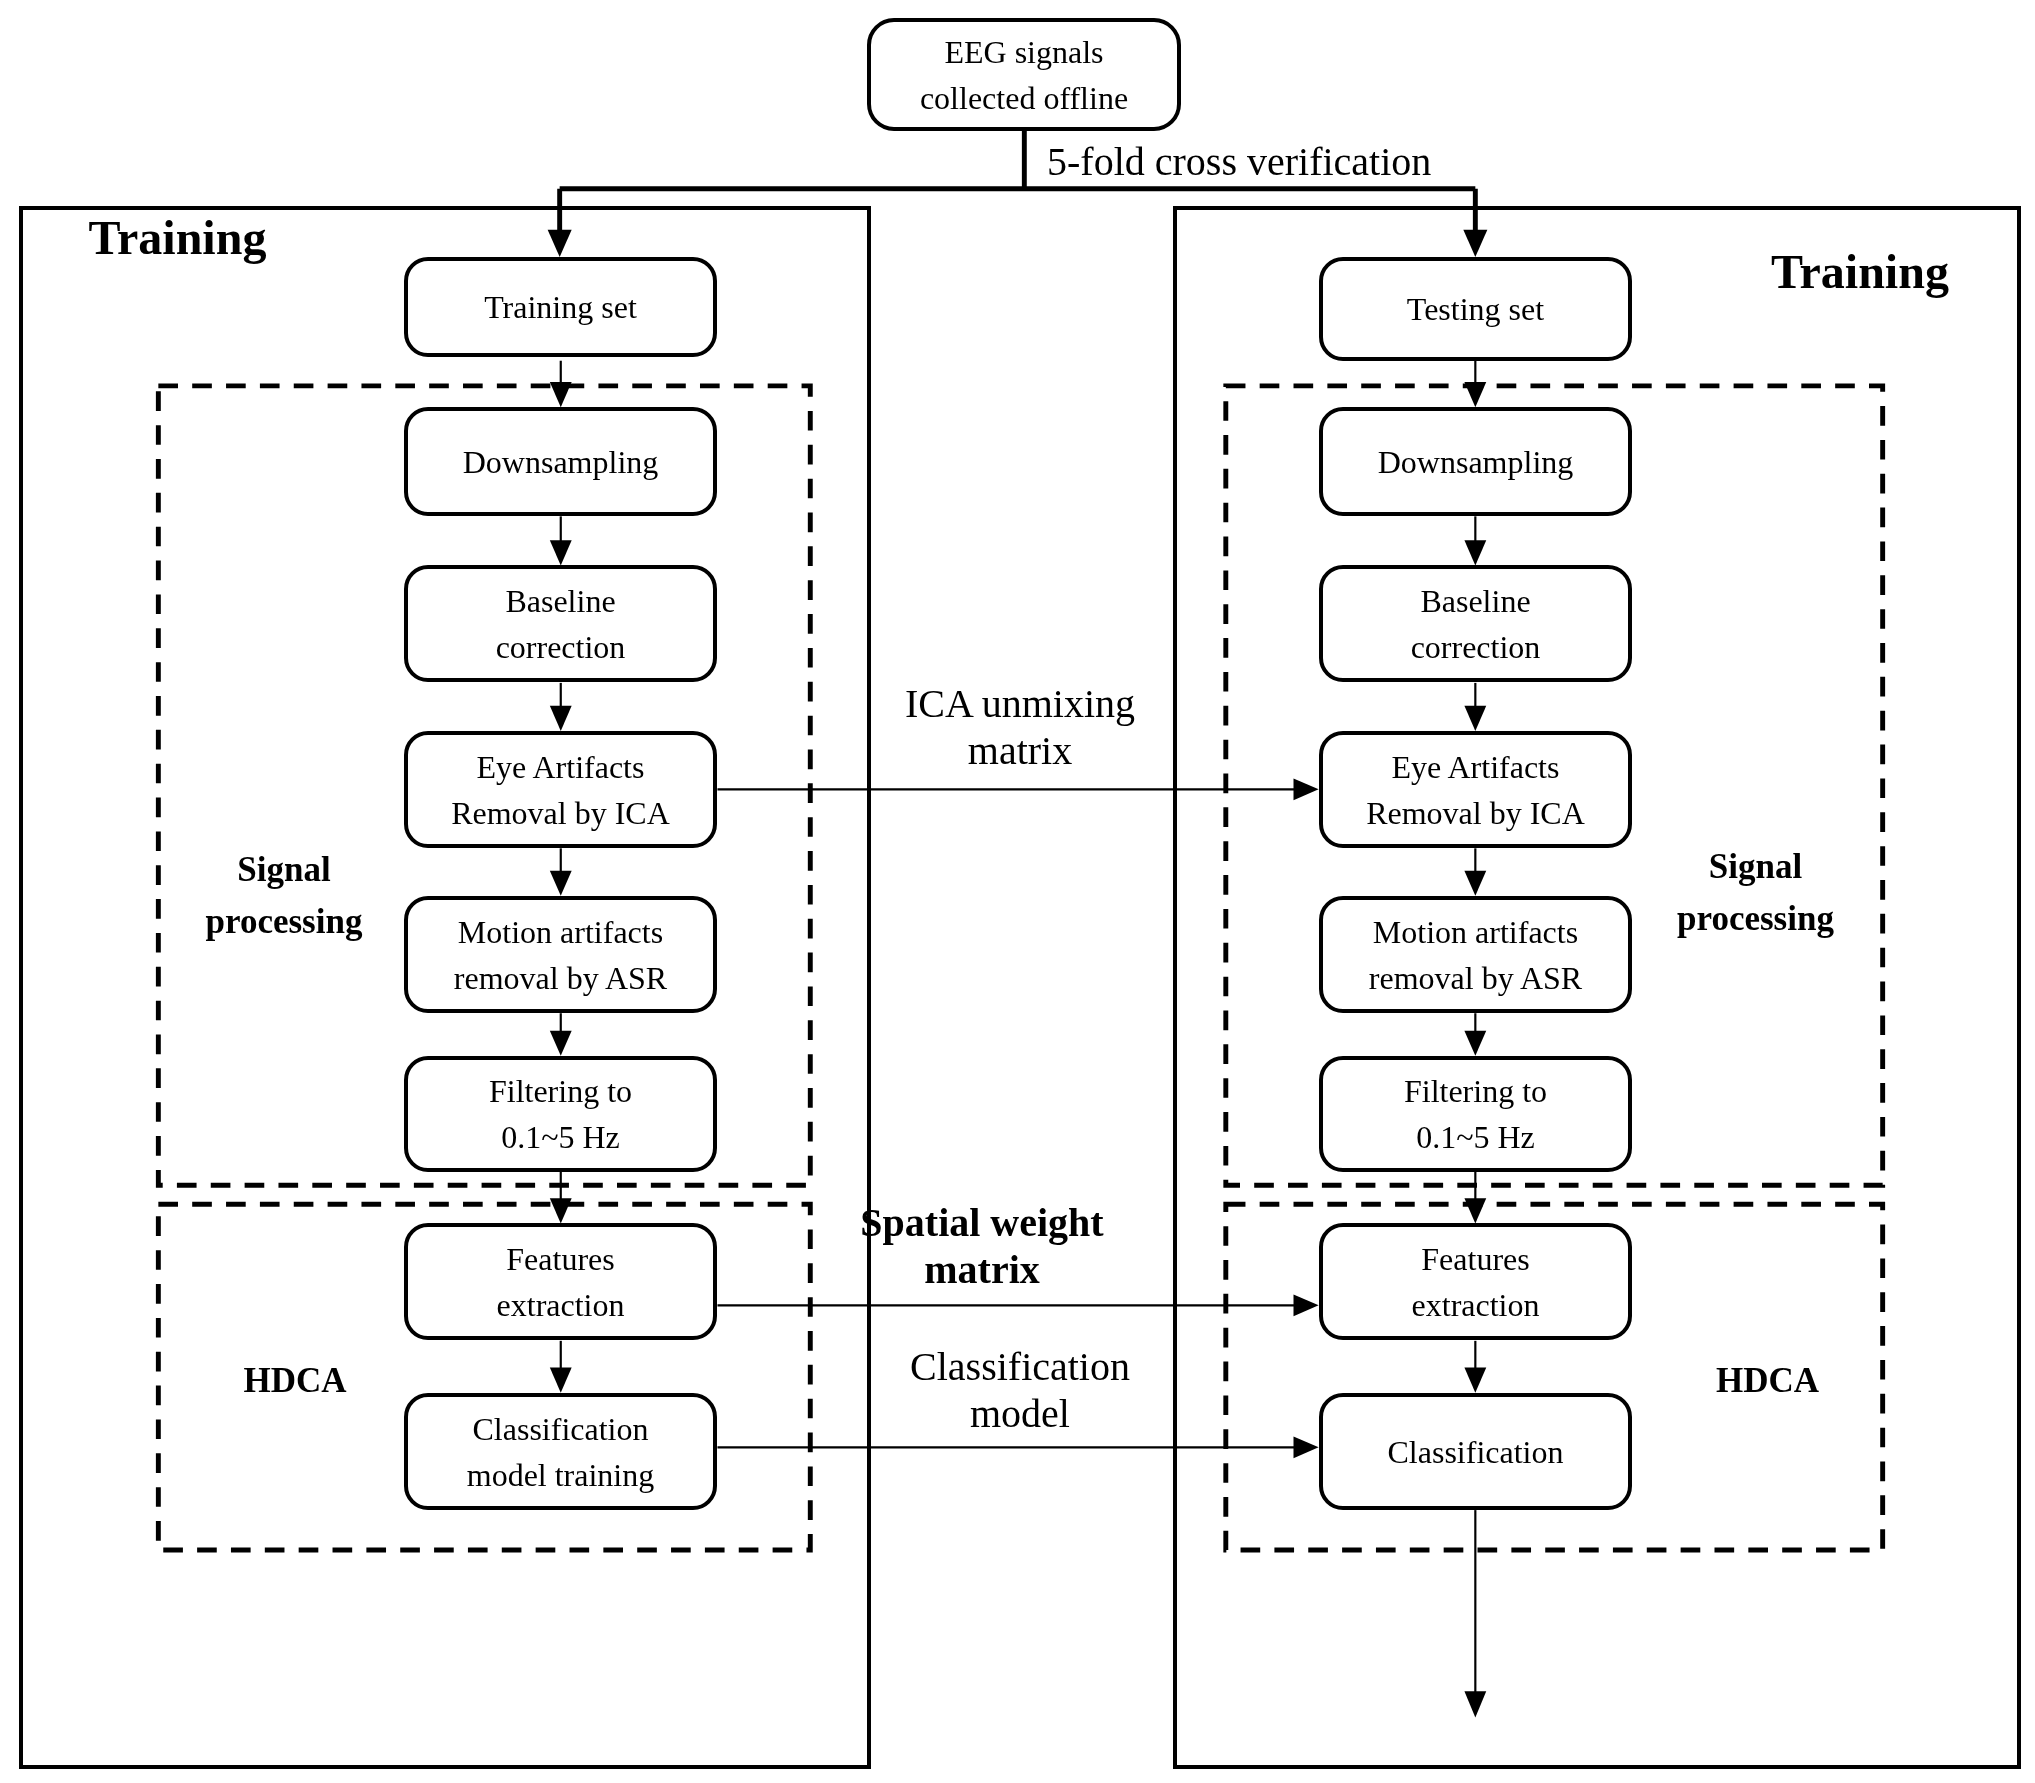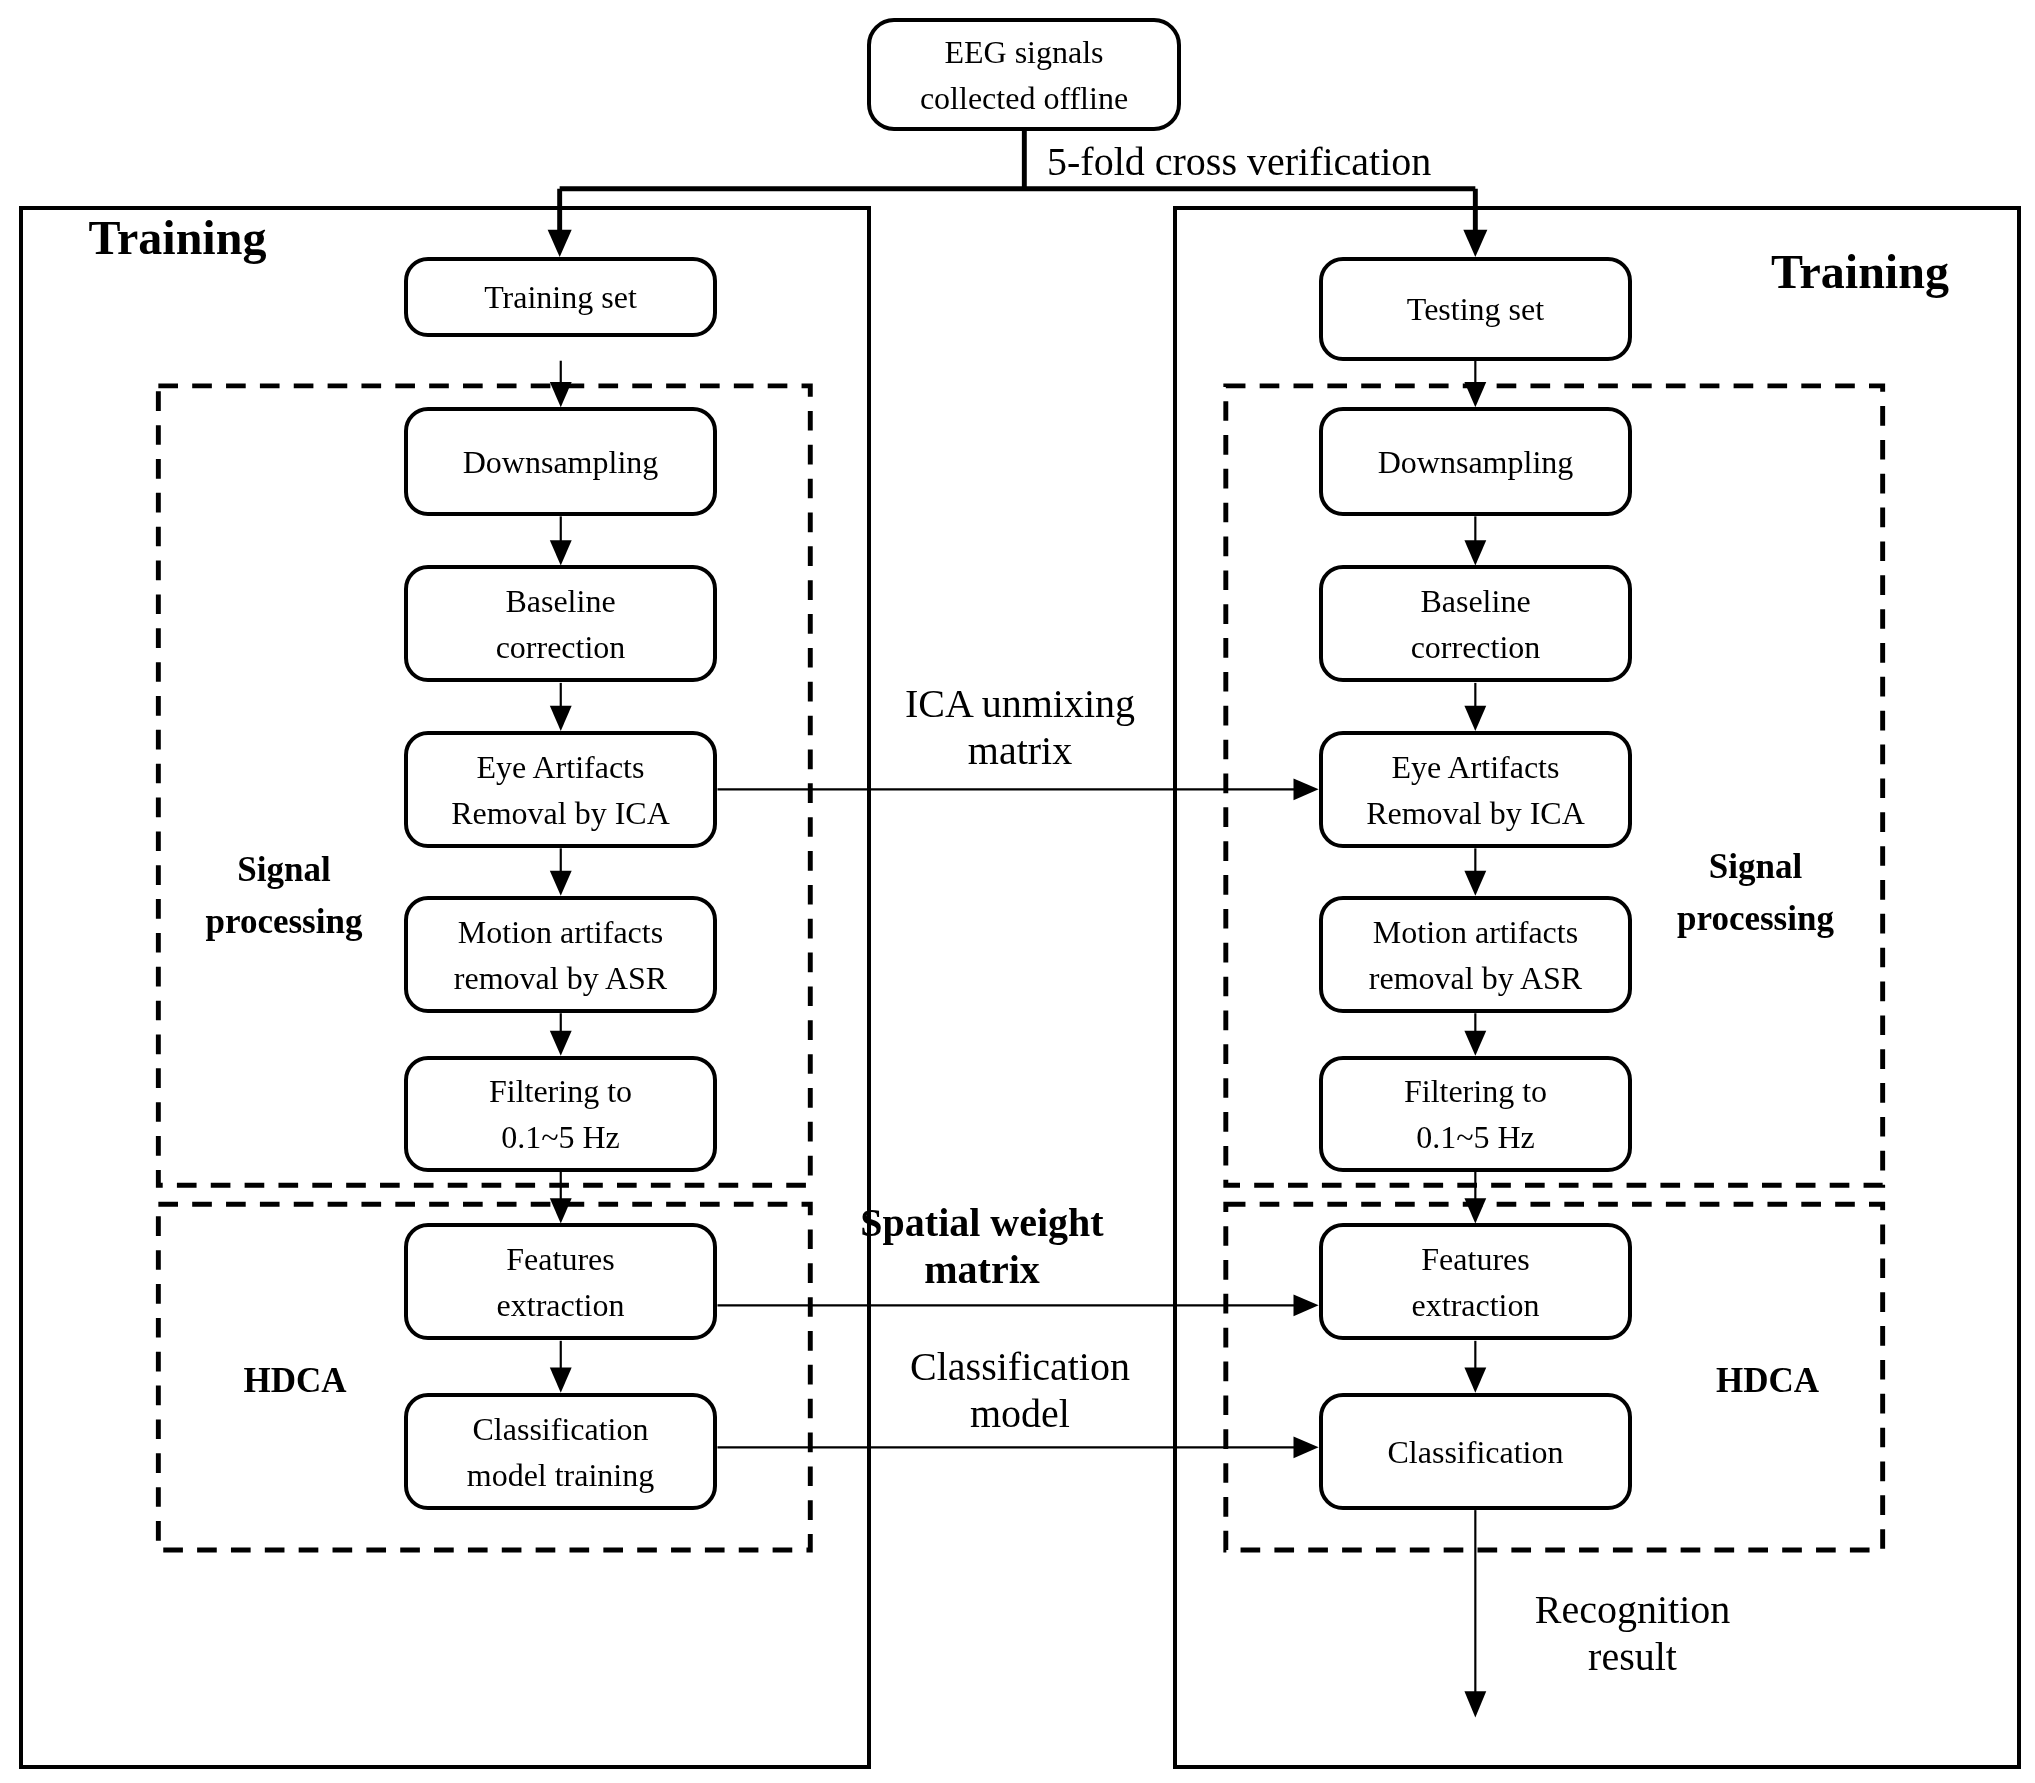--- a/index.html
+++ b/index.html
@@ -112,21 +112,21 @@
   <div class="panel" style="left:19px;top:206px;width:852px;height:1563px;"></div>
   <div class="panel" style="left:1173px;top:206px;width:848px;height:1563px;"></div>
 
   <div class="lbl title" style="left:60px;top:214px;width:235px;">Training</div>
   <div class="lbl title" style="left:1748px;top:248px;width:224px;">Training</div>
 
   <div class="node" style="left:867px;top:18px;width:314px;height:113px;border-radius:27px;">EEG signals
 collected offline</div>
   <div class="lbl left-align" style="left:1047px;top:138px;width:415px;">5-fold cross verification</div>
 
-  <div class="node" style="left:404px;top:257px;width:313px;height:80px;">Training set</div>
+  <div class="node" style="left:404px;top:257px;width:313px;height:100px;">Training set</div>
   <div class="node" style="left:404px;top:407px;width:313px;height:109px;">Downsampling</div>
   <div class="node" style="left:404px;top:565px;width:313px;height:117px;">Baseline
 correction</div>
   <div class="node" style="left:404px;top:731px;width:313px;height:117px;">Eye Artifacts
 Removal by ICA</div>
   <div class="node" style="left:404px;top:896px;width:313px;height:117px;">Motion artifacts
 removal by ASR</div>
   <div class="node" style="left:404px;top:1056px;width:313px;height:116px;">Filtering to
 0.1~5 Hz</div>
   <div class="node" style="left:404px;top:1223px;width:313px;height:117px;">Features
@@ -155,17 +155,15 @@
 processing</div>
   <div class="lbl section" style="left:1642px;top:1355px;width:251px;">HDCA</div>
 
   <div class="lbl" style="left:863px;top:680px;width:314px;font-family:Liberation Serif, serif;">ICA unmixing
 matrix</div>
   <div class="lbl" style="left:825px;top:1199px;width:314px;font-weight:bold;">Spatial weight
 matrix</div>
   <div class="lbl" style="left:863px;top:1343px;width:314px;">Classification
 model</div>
 
-  <div class="lbl" style="left:1507px;top:1586px;width:251px;">Recognition
-result</div>
 
 </div>
 
 
 </body></html>

